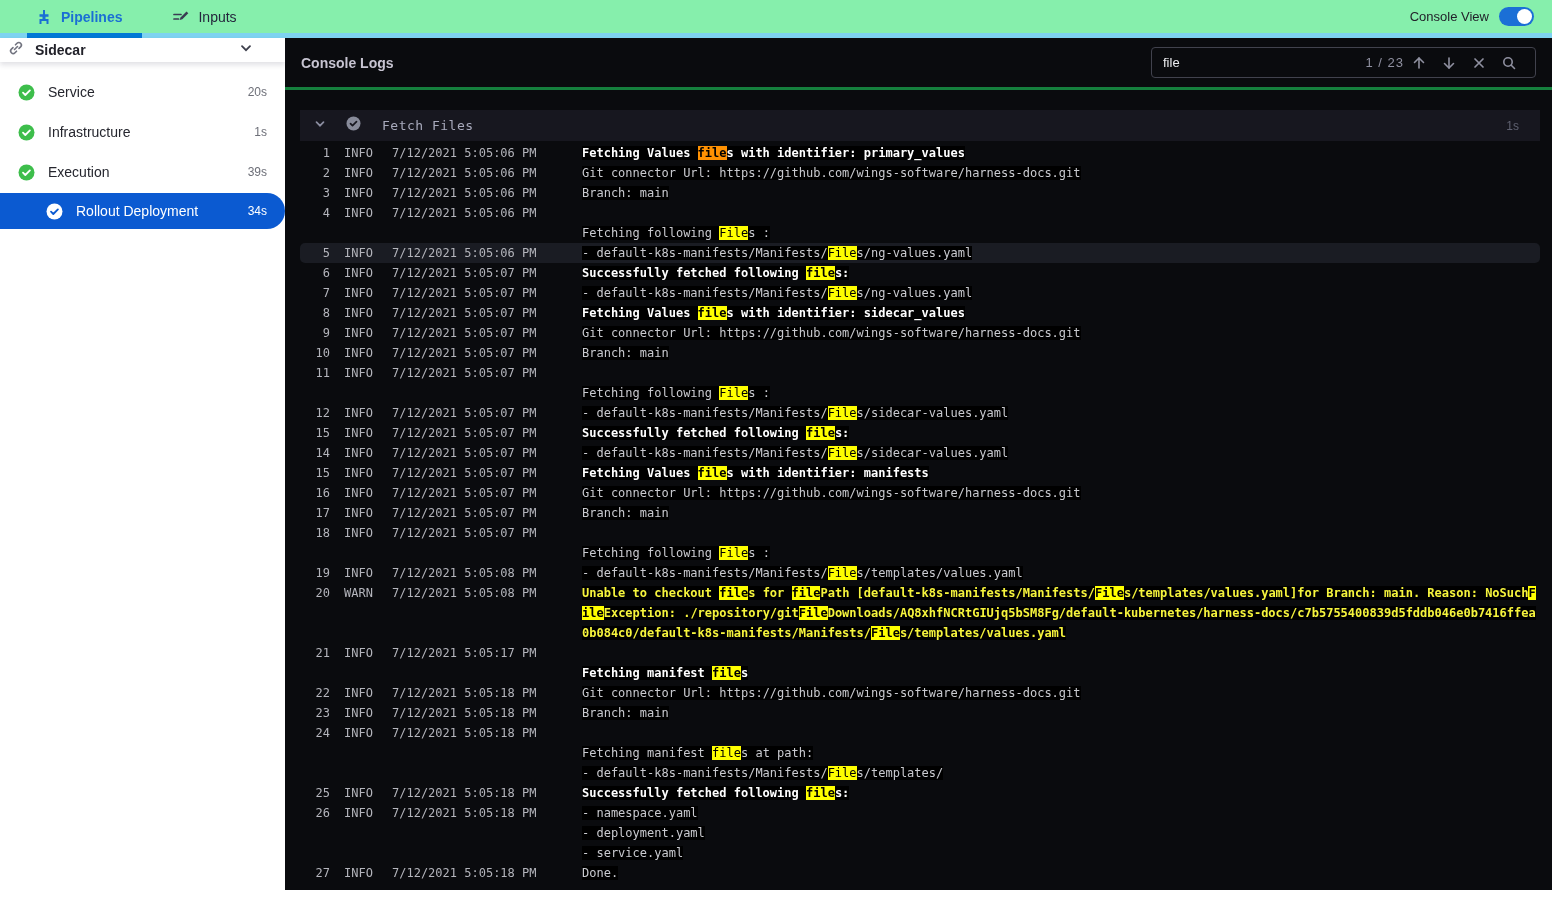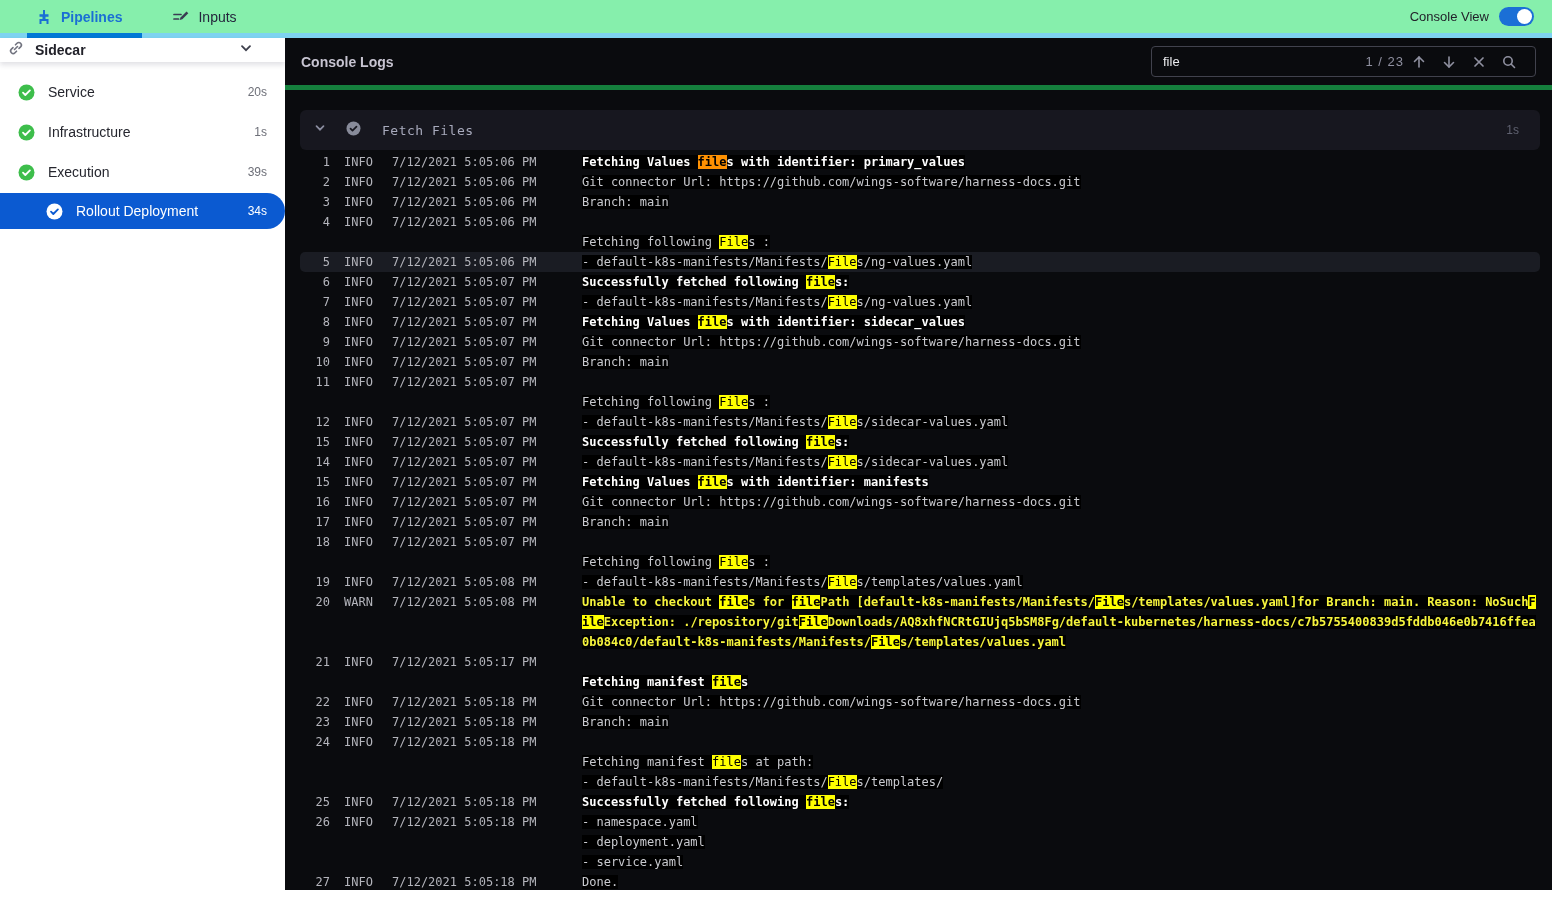--- a/index.html
+++ b/index.html
@@ -33,30 +33,30 @@
     font-size:14px; color:#25262e; cursor:pointer; }
   .step .dur { margin-left:auto; font-size:12px; color:#6d6f78; }
   .step.selected { background:#0b5ad1; color:#fff; border-radius:0 20px 20px 0; height:36px; margin:1px 0; }
   .step.selected .dur { color:#fff; }
   .step.indent { padding-left:46px; }
   .step svg { flex:none; display:block; }
 
   
   .console { flex:1; background:#0a0b0e; position:relative; overflow:hidden; }
   .console-header { height:52px; display:flex; align-items:center; padding:0 16px;
-    border-bottom:5px solid #15803d; }
+    border-bottom:3px solid #15803d; }
   .console-title { color:#c7c4d1; font-weight:700; font-size:14px; }
   .searchbox { margin-left:auto; width:385px; height:31px; border:1px solid #41424d; border-radius:4px;
     display:flex; align-items:center; padding:0 11px; }
   .searchbox input { background:transparent; border:none; outline:none; color:#ecedf0; font-size:13px;
     flex:1; font-family:"Liberation Sans", sans-serif; }
   .search-counter { color:#8f90a0; font-size:13px; letter-spacing:1px; white-space:nowrap; }
   .sbtn { width:30px; display:flex; align-items:center; justify-content:center; cursor:pointer; flex:none; }
 
-  .log-group-header { margin:20px 12px 0 15px; height:40px; background:#17171f; border-radius:6px;
+  .log-group-header { margin:20px 12px 0 15px; height:31px; background:#17171f; border-radius:0;
     display:flex; align-items:center; padding:0 13px; gap:15px; }
   .group-title { font-family:"DejaVu Sans Mono","Liberation Mono",monospace; font-size:13px;
     color:#a8aabc; letter-spacing:.5px; margin-left:6px; }
   .group-duration { margin-left:auto; color:#5f6170; font-size:12px; margin-right:8px; }
 
   .log-lines { padding:2px 12px 0 15px; font-family:"DejaVu Sans Mono","Liberation Mono",monospace;
     font-size:12px; line-height:20px; color:#b9bac1; }
   .log-row { display:flex; border-radius:5px; min-height:20px; }
   .log-row.selected-row { background:#1a1c23; }
   .ln { width:30px; text-align:right; flex:none; color:#b4b5bc; }

